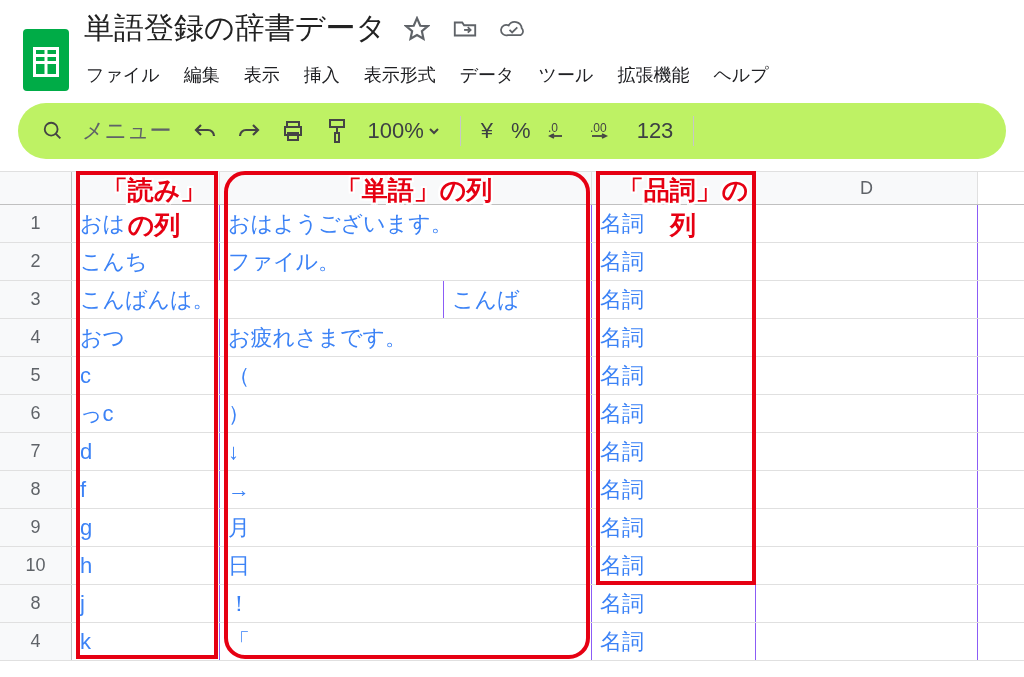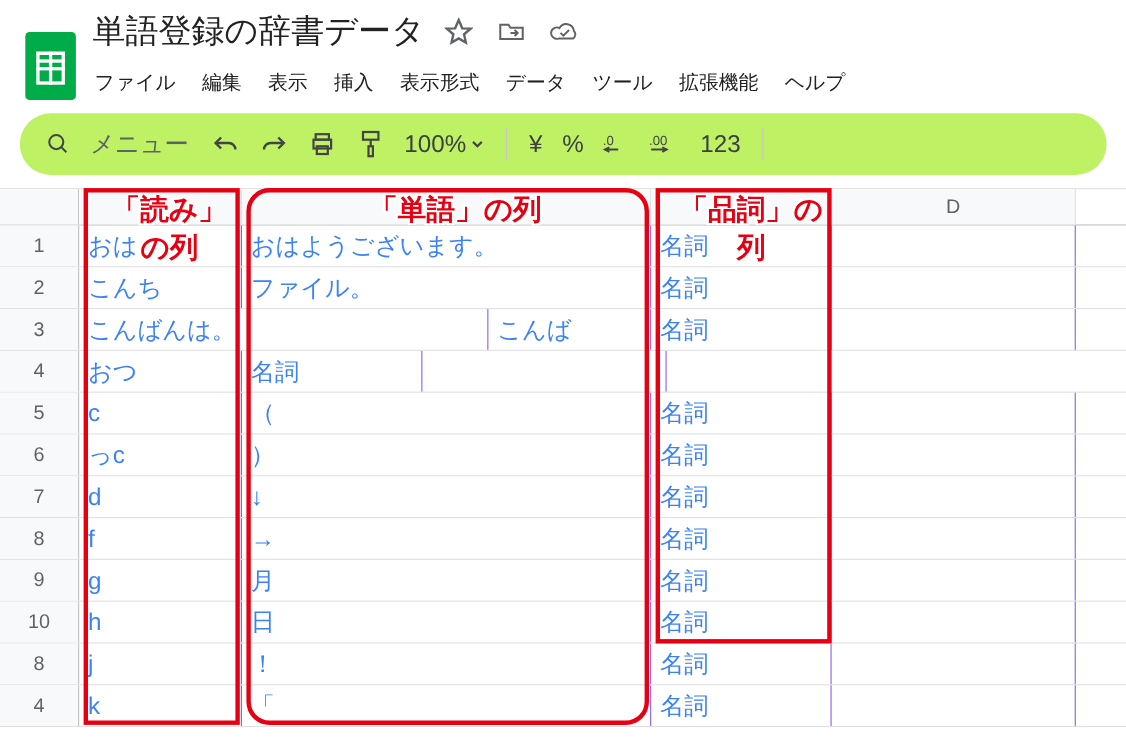--- a/index.html
+++ b/index.html
@@ -276,20 +276,21 @@
       <div class="row">
         <div class="row-header">3</div>
         <div class="cell colB">こんばんは。</div>
         <div class="cell colA">こんば</div>
         <div class="cell colC">名詞</div>
         <div class="cell colD"></div>
       </div>
       <div class="row">
         <div class="row-header">4</div>
         <div class="cell colA">おつ</div>
+        <div class="cell colB">お疲れさまです。</div>
         <div class="cell colC">名詞</div>
         <div class="cell colD"></div>
       </div>
       <div class="row">
         <div class="row-header">5</div>
         <div class="cell colA">c</div>
         <div class="cell colB">（</div>
         <div class="cell colC">名詞</div>
         <div class="cell colD"></div>
       </div>

